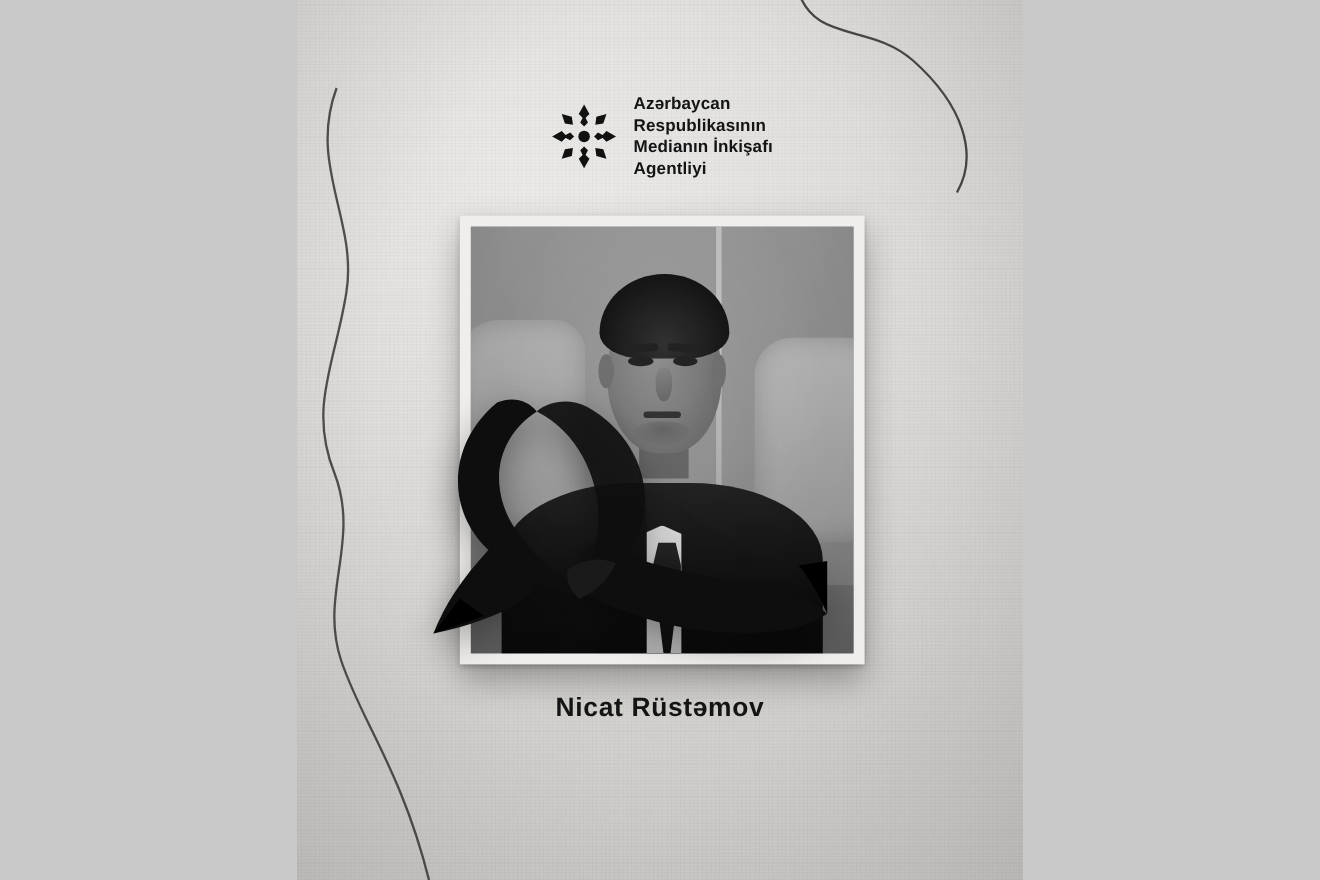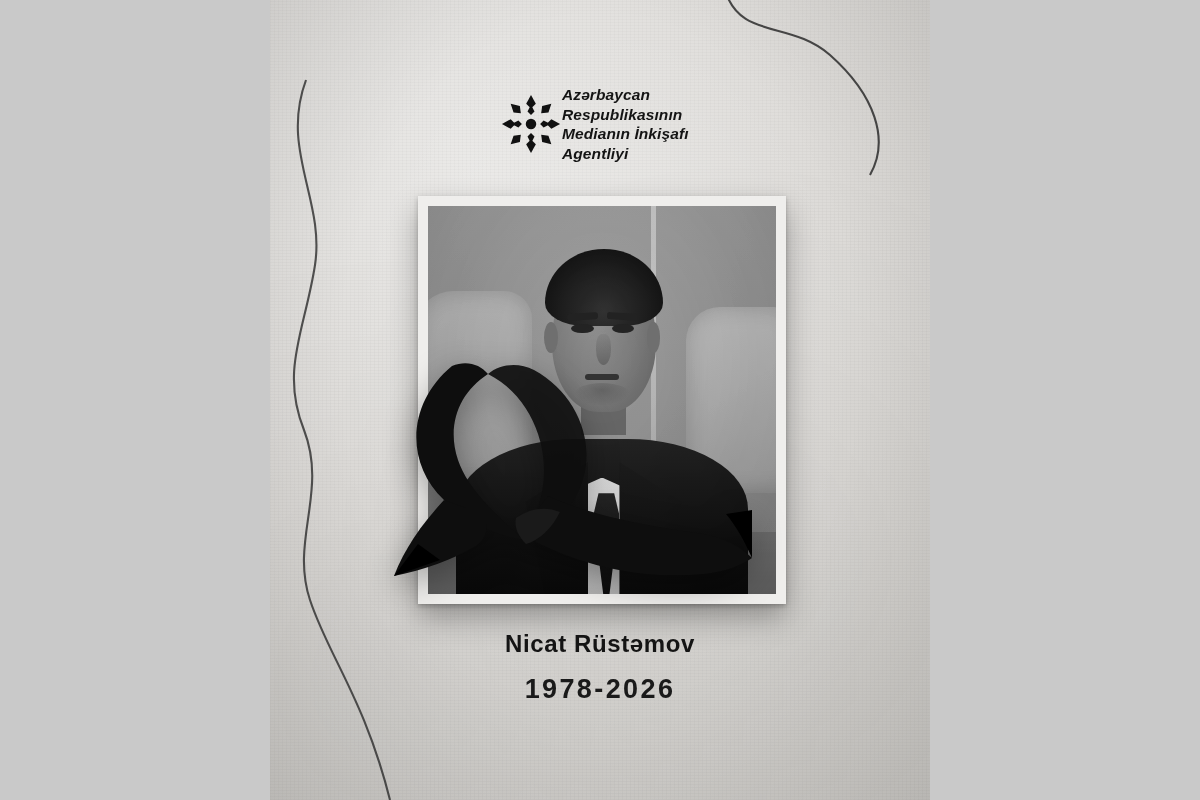--- a/index.html
+++ b/index.html
@@ -51,21 +51,21 @@
   
   .line-art { position: absolute; inset: 0; }
 
   
   #logo-block {
     position: absolute;
     left: 230px;
     top: 85px;
     display: flex;
     align-items: center;
-    font-style: italic;
+    gap: 14px;
   }
   #logo-mark { width: 62px; height: 62px; flex: 0 0 auto; }
   #logo-text {
     font-size: 15.5px;
     line-height: 1.26;
     font-weight: bold;
     color: #141414;
     letter-spacing: .1px;
     white-space: pre-line;
   }
@@ -331,17 +331,16 @@
                  C 188 180, 180 194, 176 206 Z"></path>
         <path d="M404 228 C 396 210, 388 196, 378 184 L 404 180 Z" fill="#000"></path>
 
         <path d="M168 188 C 182 178, 198 176, 212 182 C 204 198, 192 210, 178 214
                  C 170 206, 166 197, 168 188 Z" fill="#1a1a1a"></path>
       </g>
     </svg>
 
     <div id="caption">
       <div id="name">Nicat Rüstəmov</div>
-      <div id="years">1978-2026</div>
     </div>
 
   </div>
 </div>
 
 </body></html>

